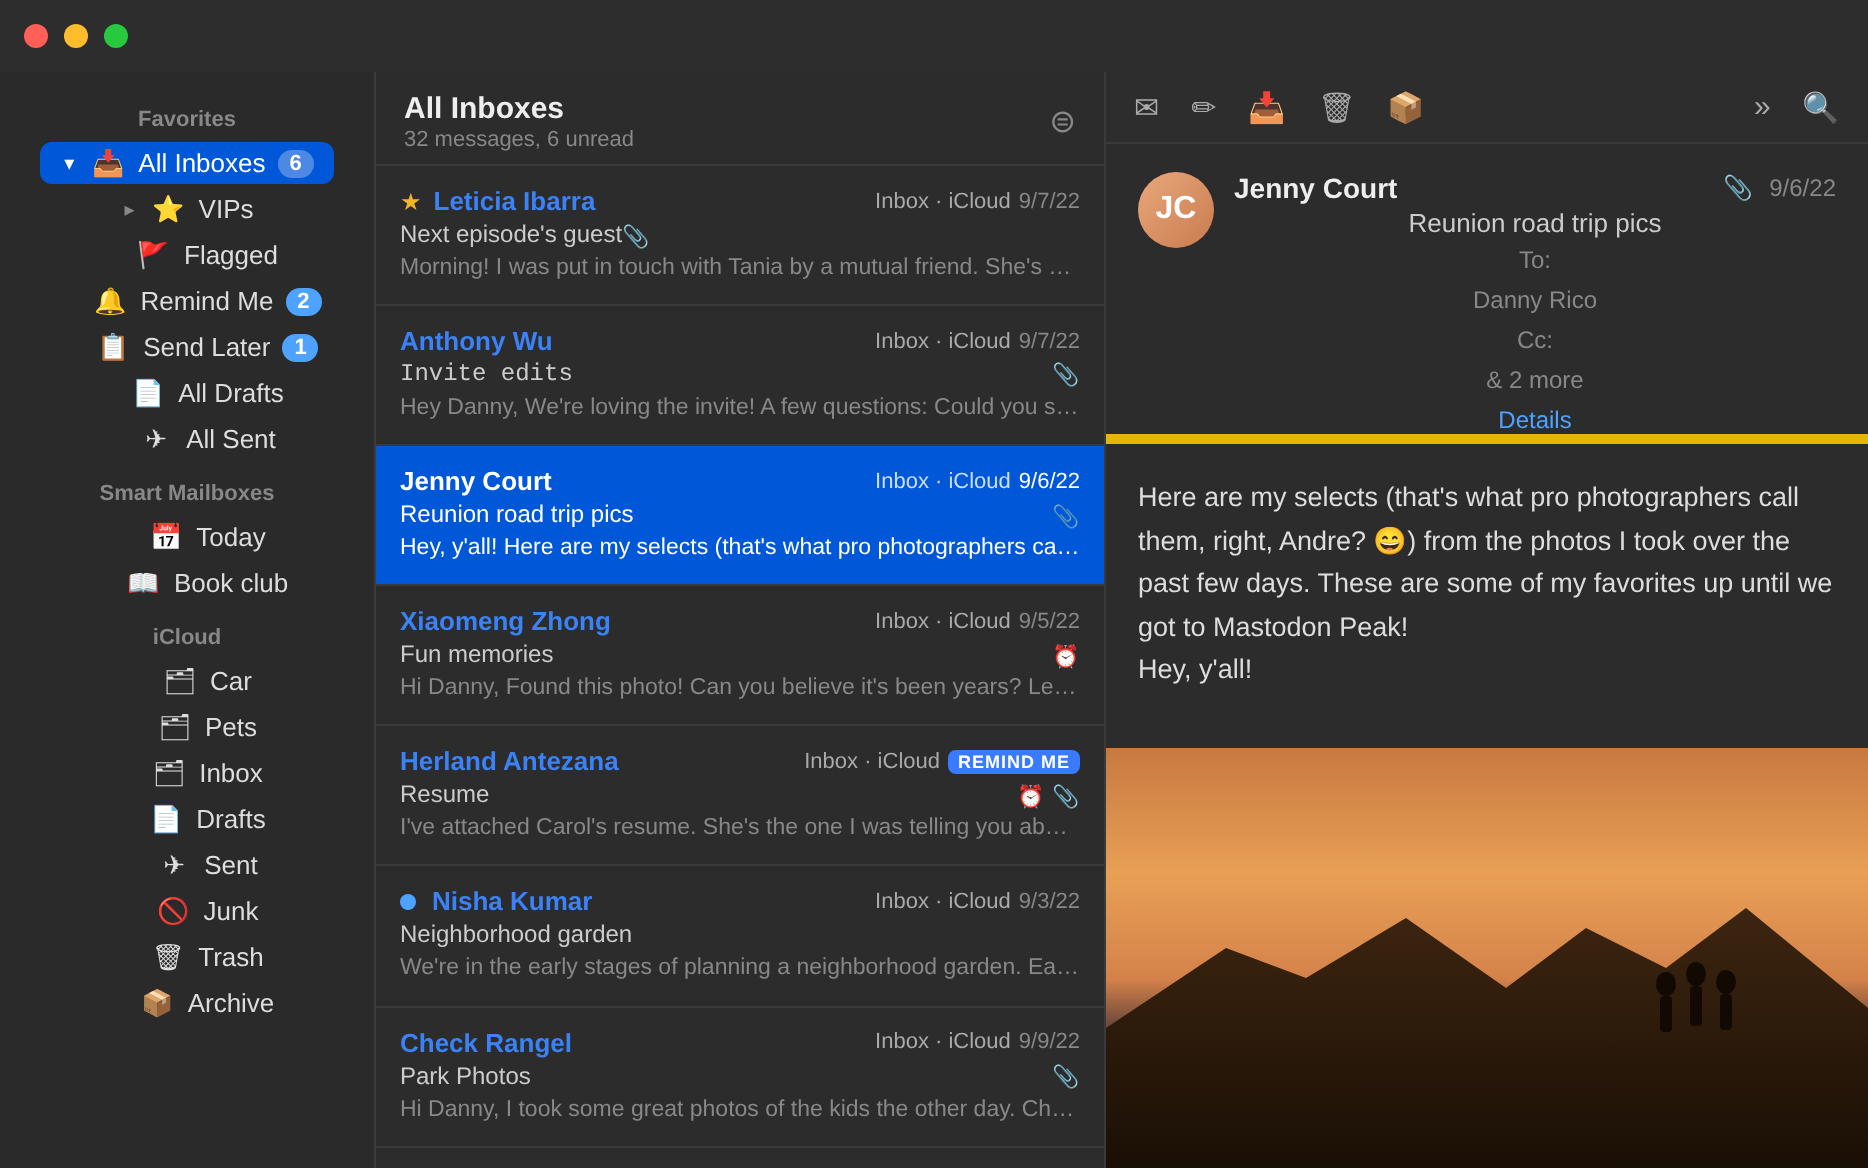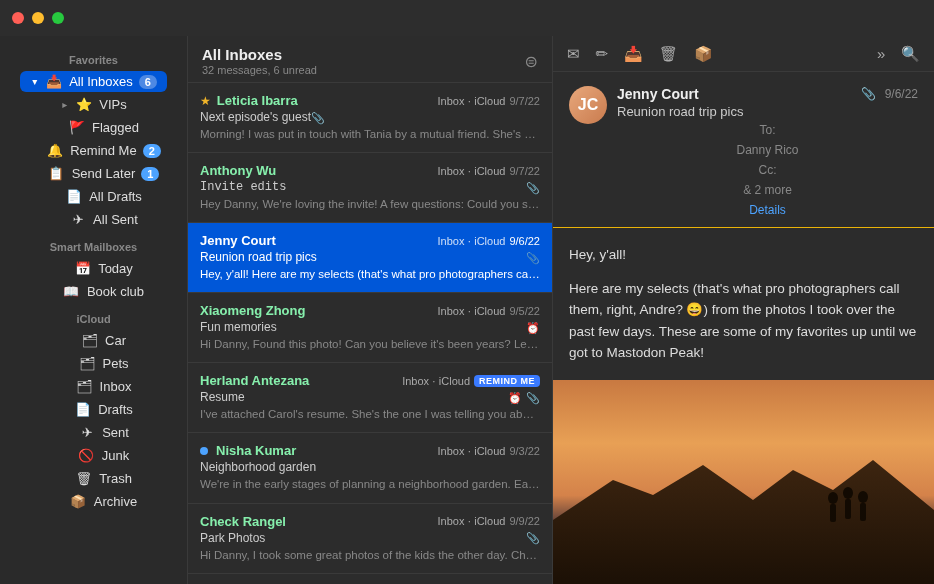--- a/index.html
+++ b/index.html
@@ -148,21 +148,21 @@
     }
     .message-item-header {
       display: flex;
       align-items: center;
       justify-content: space-between;
       margin-bottom: 2px;
     }
     .message-sender {
       font-size: 13px;
       font-weight: 600;
-      color: #86efac;
+      color: #3b82f6;
     }
     .message-item.selected .message-sender,
     .message-item.selected .message-meta,
     .message-item.selected .message-subject,
     .message-item.selected .message-preview { color: #fff; }
     .message-meta {
       font-size: 11px;
       color: #888;
       display: flex;
       align-items: flex-start;
@@ -228,22 +228,23 @@
       font-size: 15px;
       cursor: pointer;
     }
     .toolbar-spacer { flex: 1; }
     .detail-content {
       flex: 1;
       overflow-y: auto;
       padding: 0;
     }
     .email-header {
-      padding: 14px 16px 10px 16px;
-      border-bottom: 1px solid #eab308;
+      padding: 14px 16px 0 16px;
+      border-bottom: 5px solid #eab308;
+      text-align: center;
     }
     .email-header-row {
       display: flex;
       align-items: flex-start;
       gap: 10px;
     }
     .avatar {
       width: 38px;
       height: 38px;
       border-radius: 50%;
@@ -563,22 +564,22 @@
               <span>Danny Rico</span>
               <span>Cc:</span>
               <span>&amp; 2 more</span>
               <span class="email-to-detail">Details</span>
             </div>
           </div>
         </div>
       </div>
 
       <div class="email-body">
+        <p>Here are my selects (that's what pro photographers call them, right, Andre? 😄) from the photos I took over the past few days. These are some of my favorites up until we got to Mastodon Peak!</p>
         <p style="margin-bottom:12px;">Hey, y'all!</p>
-        <p>Here are my selects (that's what pro photographers call them, right, Andre? 😄) from the photos I took over the past few days. These are some of my favorites up until we got to Mastodon Peak!</p>
       </div>
 
       <div class="email-image">
         <svg width="100%" height="100%" viewBox="0 0 381 210" preserveAspectRatio="xMidYMid slice">
 
           <defs>
             <linearGradient id="skyGrad" x1="0" y1="0" x2="0" y2="1">
               <stop offset="0%" stop-color="#c87941"></stop>
               <stop offset="30%" stop-color="#e8a055"></stop>
               <stop offset="55%" stop-color="#d4824a"></stop>

